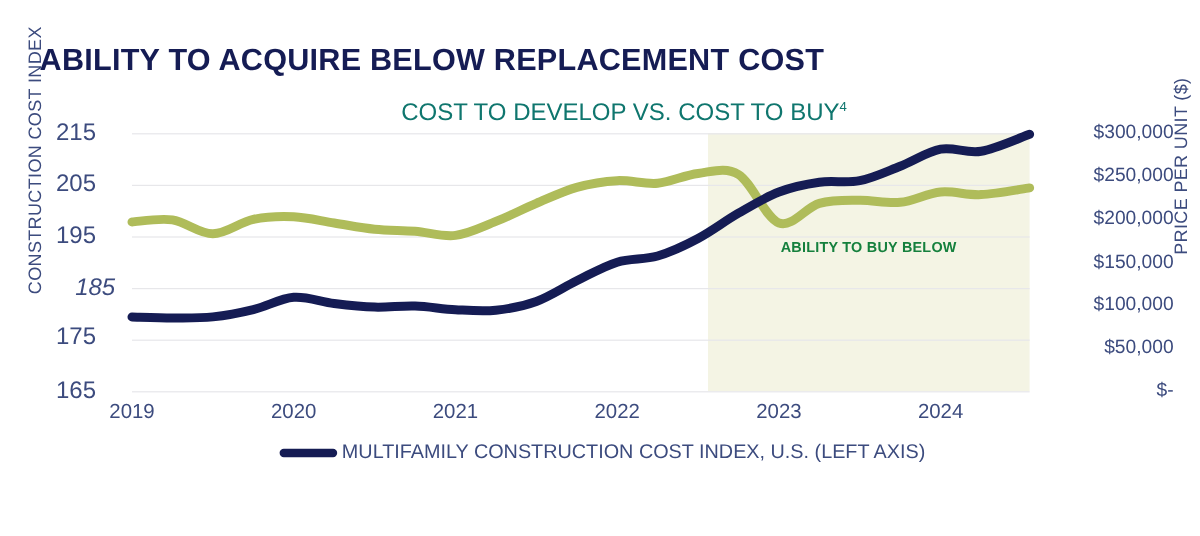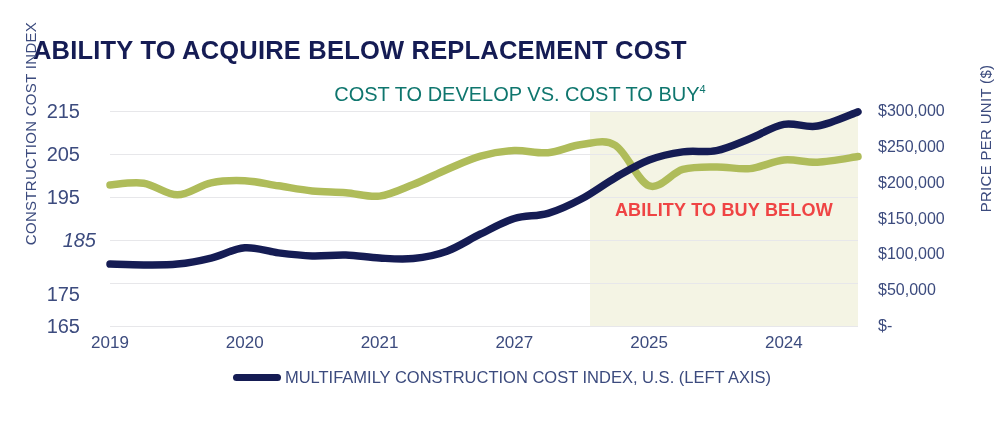--- a/index.html
+++ b/index.html
@@ -74,21 +74,21 @@
     width: 60px;
     text-align: right;
     font-size: 20px;
     color: #3C4B7E;
     transform: translateY(-50%);
   }
   .ytick-right {
     position: absolute;
     left: 878px;
     width: 100px;
-    text-align: left;
+    text-align: right;
     font-size: 16px;
     color: #3C4B7E;
     transform: translateY(-50%);
   }
   .xtick {
     position: absolute;
     top: 333px;
     width: 80px;
     text-align: center;
     font-size: 17px;
@@ -119,25 +119,25 @@
     transform: rotate(-90deg);
     white-space: nowrap;
   }
   
   #region-annotation {
     position: absolute;
     left: 622px;
     top: 198px;
     width: 236px;
     text-align: center;
-    font-size: 18px;
+    font-size: 12px;
     font-weight: bold;
     line-height: 1.35;
     letter-spacing: 0.2px;
-    color: #ef4444;
+    color: #15803d;
   }
   
   #legend {
     position: absolute;
     left: 0;
     right: 16px;
     top: 368px;
   }
   .legend-row {
     display: flex;
@@ -177,41 +177,41 @@
       <div class="gridline" style="top: 0px;"></div>
     </div>
   <svg id="svg-lines" width="748" height="215" viewBox="0 0 748 215">
     <path id="series-green" fill="none" stroke="#AFBC5A" stroke-width="7.5" stroke-linecap="round" stroke-linejoin="round" d="M 0.00 73.96 C 5.62 73.67, 22.46 70.59, 33.69 72.24 C 44.92 73.89, 56.16 83.92, 67.39 83.85 C 78.62 83.78, 89.85 74.17, 101.08 71.81 C 112.31 69.44, 123.54 69.16, 134.77 69.66 C 146.01 70.16, 157.24 73.10, 168.47 74.82 C 179.70 76.54, 190.93 78.83, 202.16 79.98 C 213.39 81.13, 224.62 80.84, 235.86 81.70 C 247.09 82.56, 258.32 86.50, 269.55 85.14 C 280.78 83.78, 292.01 77.97, 303.24 73.53 C 314.47 69.09, 325.71 63.21, 336.94 58.48 C 348.17 53.75, 359.40 48.30, 370.63 45.15 C 381.86 42.00, 393.09 40.13, 404.32 39.56 C 415.56 38.99, 426.79 42.71, 438.02 41.71 C 449.25 40.71, 460.48 34.76, 471.71 33.54 C 482.94 32.32, 494.17 27.52, 505.41 34.40 C 516.64 41.28, 527.87 70.81, 539.10 74.82 C 550.33 78.83, 561.56 61.63, 572.79 58.48 C 584.02 55.33, 595.26 56.04, 606.49 55.90 C 617.72 55.76, 628.95 58.77, 640.18 57.62 C 651.41 56.47, 662.64 50.10, 673.87 49.02 C 685.11 47.95, 695.21 51.74, 707.57 51.17 C 719.92 50.60, 741.26 46.51, 748.00 45.58"></path>
     <path id="series-navy" fill="none" stroke="#151C54" stroke-width="7.5" stroke-linecap="round" stroke-linejoin="round" d="M 0.00 153.08 C 5.62 153.22, 22.46 153.94, 33.69 153.94 C 44.92 153.94, 56.16 154.23, 67.39 153.08 C 78.62 151.93, 89.85 149.78, 101.08 147.06 C 112.31 144.34, 123.54 137.60, 134.77 136.74 C 146.01 135.88, 157.24 140.54, 168.47 141.90 C 179.70 143.26, 190.93 144.55, 202.16 144.91 C 213.39 145.27, 224.62 143.69, 235.86 144.05 C 247.09 144.41, 258.32 146.49, 269.55 147.06 C 280.78 147.63, 292.01 148.64, 303.24 147.49 C 314.47 146.34, 325.71 144.26, 336.94 140.18 C 348.17 136.09, 359.40 128.43, 370.63 122.98 C 381.86 117.53, 393.09 110.94, 404.32 107.50 C 415.56 104.06, 426.79 105.64, 438.02 102.34 C 449.25 99.04, 460.48 93.67, 471.71 87.72 C 482.94 81.77, 494.17 73.10, 505.41 66.65 C 516.64 60.20, 527.87 53.32, 539.10 49.02 C 550.33 44.72, 561.56 42.43, 572.79 40.85 C 584.02 39.27, 595.26 41.78, 606.49 39.56 C 617.72 37.34, 628.95 31.89, 640.18 27.52 C 651.41 23.15, 662.64 15.41, 673.87 13.33 C 685.11 11.25, 695.21 17.13, 707.57 15.05 C 719.92 12.97, 741.26 3.22, 748.00 0.86"></path>
   </svg>
 </div>
 
 <div id="left-ticks">
     <div class="ytick-left" style="left: 20px; top: 326px;">165</div>
-    <div class="ytick-left" style="left: 20px; top: 294px;">175</div>
+    <div class="ytick-left" style="left: 20px; top: 281px;">175</div>
     <div class="ytick-left" style="left: 36px; top: 240px; font-style: italic;">185</div>
     <div class="ytick-left" style="left: 20px; top: 197px;">195</div>
     <div class="ytick-left" style="left: 20px; top: 154px;">205</div>
     <div class="ytick-left" style="left: 20px; top: 111px;">215</div>
   </div>
 <div id="right-ticks">
     <div class="ytick-right" style="top: 326px;">$-</div>
     <div class="ytick-right" style="top: 290.167px;">$50,000</div>
     <div class="ytick-right" style="top: 254.333px;">$100,000</div>
     <div class="ytick-right" style="top: 218.5px;">$150,000</div>
     <div class="ytick-right" style="top: 182.667px;">$200,000</div>
     <div class="ytick-right" style="top: 146.833px;">$250,000</div>
     <div class="ytick-right" style="top: 111px;">$300,000</div>
   </div>
 <div id="x-ticks">
     <div class="xtick" style="left: 110px;">2019</div>
     <div class="xtick" style="left: 244.775px;">2020</div>
     <div class="xtick" style="left: 379.55px;">2021</div>
-    <div class="xtick" style="left: 514.324px;">2027</div>
-    <div class="xtick" style="left: 649.099px;">2025</div>
+    <div class="xtick" style="left: 514.324px;">2022</div>
+    <div class="xtick" style="left: 649.099px;">2023</div>
     <div class="xtick" style="left: 783.874px;">2024</div>
   </div>
 
 <div id="left-axis-title">CONSTRUCTION COST INDEX</div>
 <div id="right-axis-title">PRICE PER UNIT ($)</div>
 
 <div id="region-annotation" style="left: 589.798px; width: 268.202px;">
   <div>ABILITY TO BUY BELOW</div>
 </div>
 

